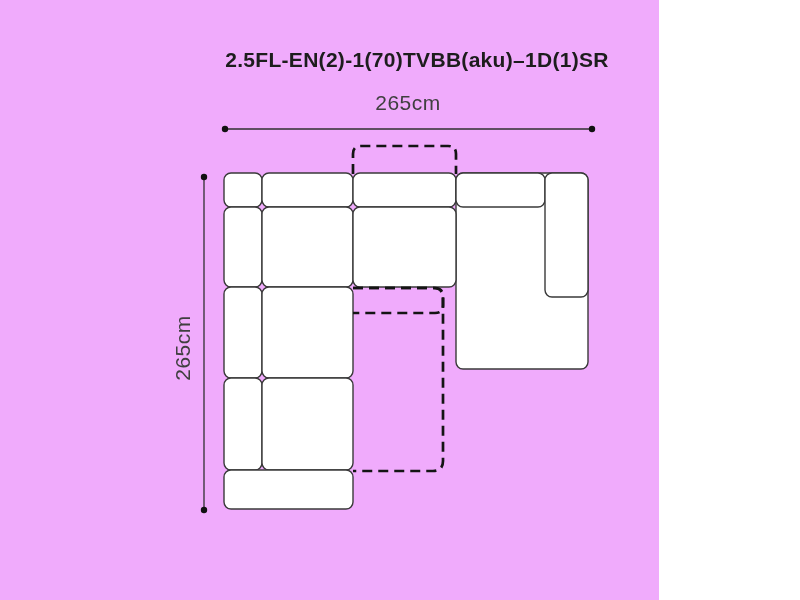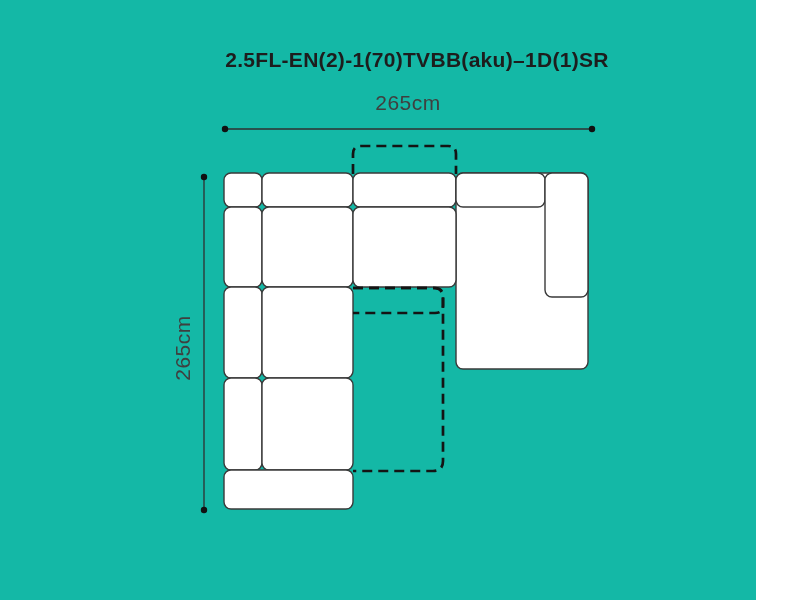--- a/index.html
+++ b/index.html
@@ -2,23 +2,23 @@
 <html><head>
 <meta charset="utf-8">
 <style>
   html, body {
     margin: 0;
     padding: 0;
     background: #ffffff;
   }
   .canvas {
     position: relative;
-    width: 756px;
+    width: 659px;
     height: 600px;
-    background: #14b8a6;
+    background: #f0abfc;
     overflow: hidden;
     font-family: "Liberation Sans", "DejaVu Sans", sans-serif;
   }
   .diagram-svg {
     position: absolute;
     left: 0;
     top: 0;
   }
   .title {
     position: absolute;

